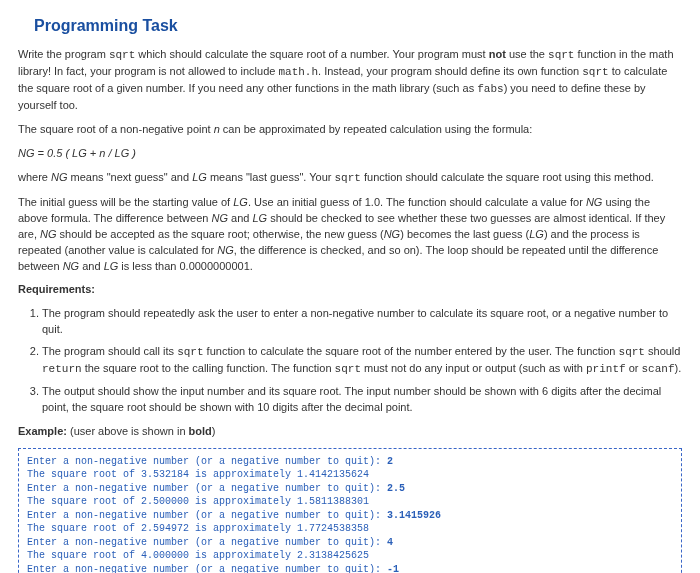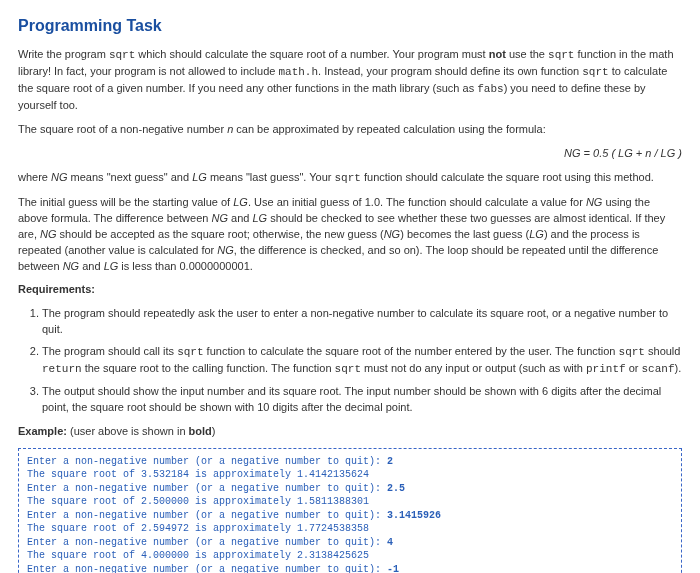--- a/index.html
+++ b/index.html
@@ -9,27 +9,27 @@
     color: #333;
     margin: 0;
     padding: 14px 18px;
     width: 700px;
     box-sizing: border-box;
     background: #fff;
   }
   h2 {
     color: #1a4fa0;
     font-size: 16px;
-    margin: 0 0 10px 0;
+    margin: 0 0 10px 16px;
     font-weight: bold;
   }
   p { margin: 0 0 8px 0; }
   .mono { font-family: "Courier New", Courier, monospace; }
   .formula {
-    text-align: right;
+    text-align: left;
     font-style: italic;
     margin: 6px 0 8px 0;
   }
   ol {
     margin: 4px 0 8px 0;
     padding-left: 24px;
   }
   ol li { margin-bottom: 6px; }
   .codebox {
     border: 1px dashed #3a66c7;
@@ -48,21 +48,21 @@
 </head>
 <body>
 
 <h2>Programming Task</h2>
 
 <p>
   <span>Write the program </span><span class="mono">sqrt</span><span> which should calculate the square root of a number. Your program must </span><strong>not</strong><span> use the </span><span class="mono">sqrt</span><span> function in the math library! In fact, your program is not allowed to include </span><span class="mono">math.h</span><span>. Instead, your program should define its own function </span><span class="mono">sqrt</span><span> to calculate the square root of a given number. If you need any other functions in the math library (such as </span><span class="mono">fabs</span><span>) you need to define these by yourself too.</span>
 </p>
 
 <p>
-  <span>The square root of a non-negative number </span><em>n</em><span> can be approximated by repeated calculation using the formula:</span>
+  <span>The square root of a non-negative point </span><em>n</em><span> can be approximated by repeated calculation using the formula:</span>
 </p>
 
 <p class="formula">NG = 0.5 ( LG + n / LG )</p>
 
 <p>
   <span>where </span><em>NG</em><span> means "next guess" and </span><em>LG</em><span> means "last guess". Your </span><span class="mono">sqrt</span><span> function should calculate the square root using this method.</span>
 </p>
 
 <p>
   <span>The initial guess will be the starting value of </span><em>LG</em><span>. Use an initial guess of 1.0. The function should calculate a value for </span><em>NG</em><span> using the above formula. The difference between </span><em>NG</em><span> and </span><em>LG</em><span> should be checked to see whether these two guesses are almost identical. If they are, </span><em>NG</em><span> should be accepted as the square root; otherwise, the new guess (</span><em>NG</em><span>) becomes the last guess (</span><em>LG</em><span>) and the process is repeated (another value is calculated for </span><em>NG</em><span>, the difference is checked, and so on). The loop should be repeated until the difference between </span><em>NG</em><span> and </span><em>LG</em><span> is less than 0.0000000001.</span>

